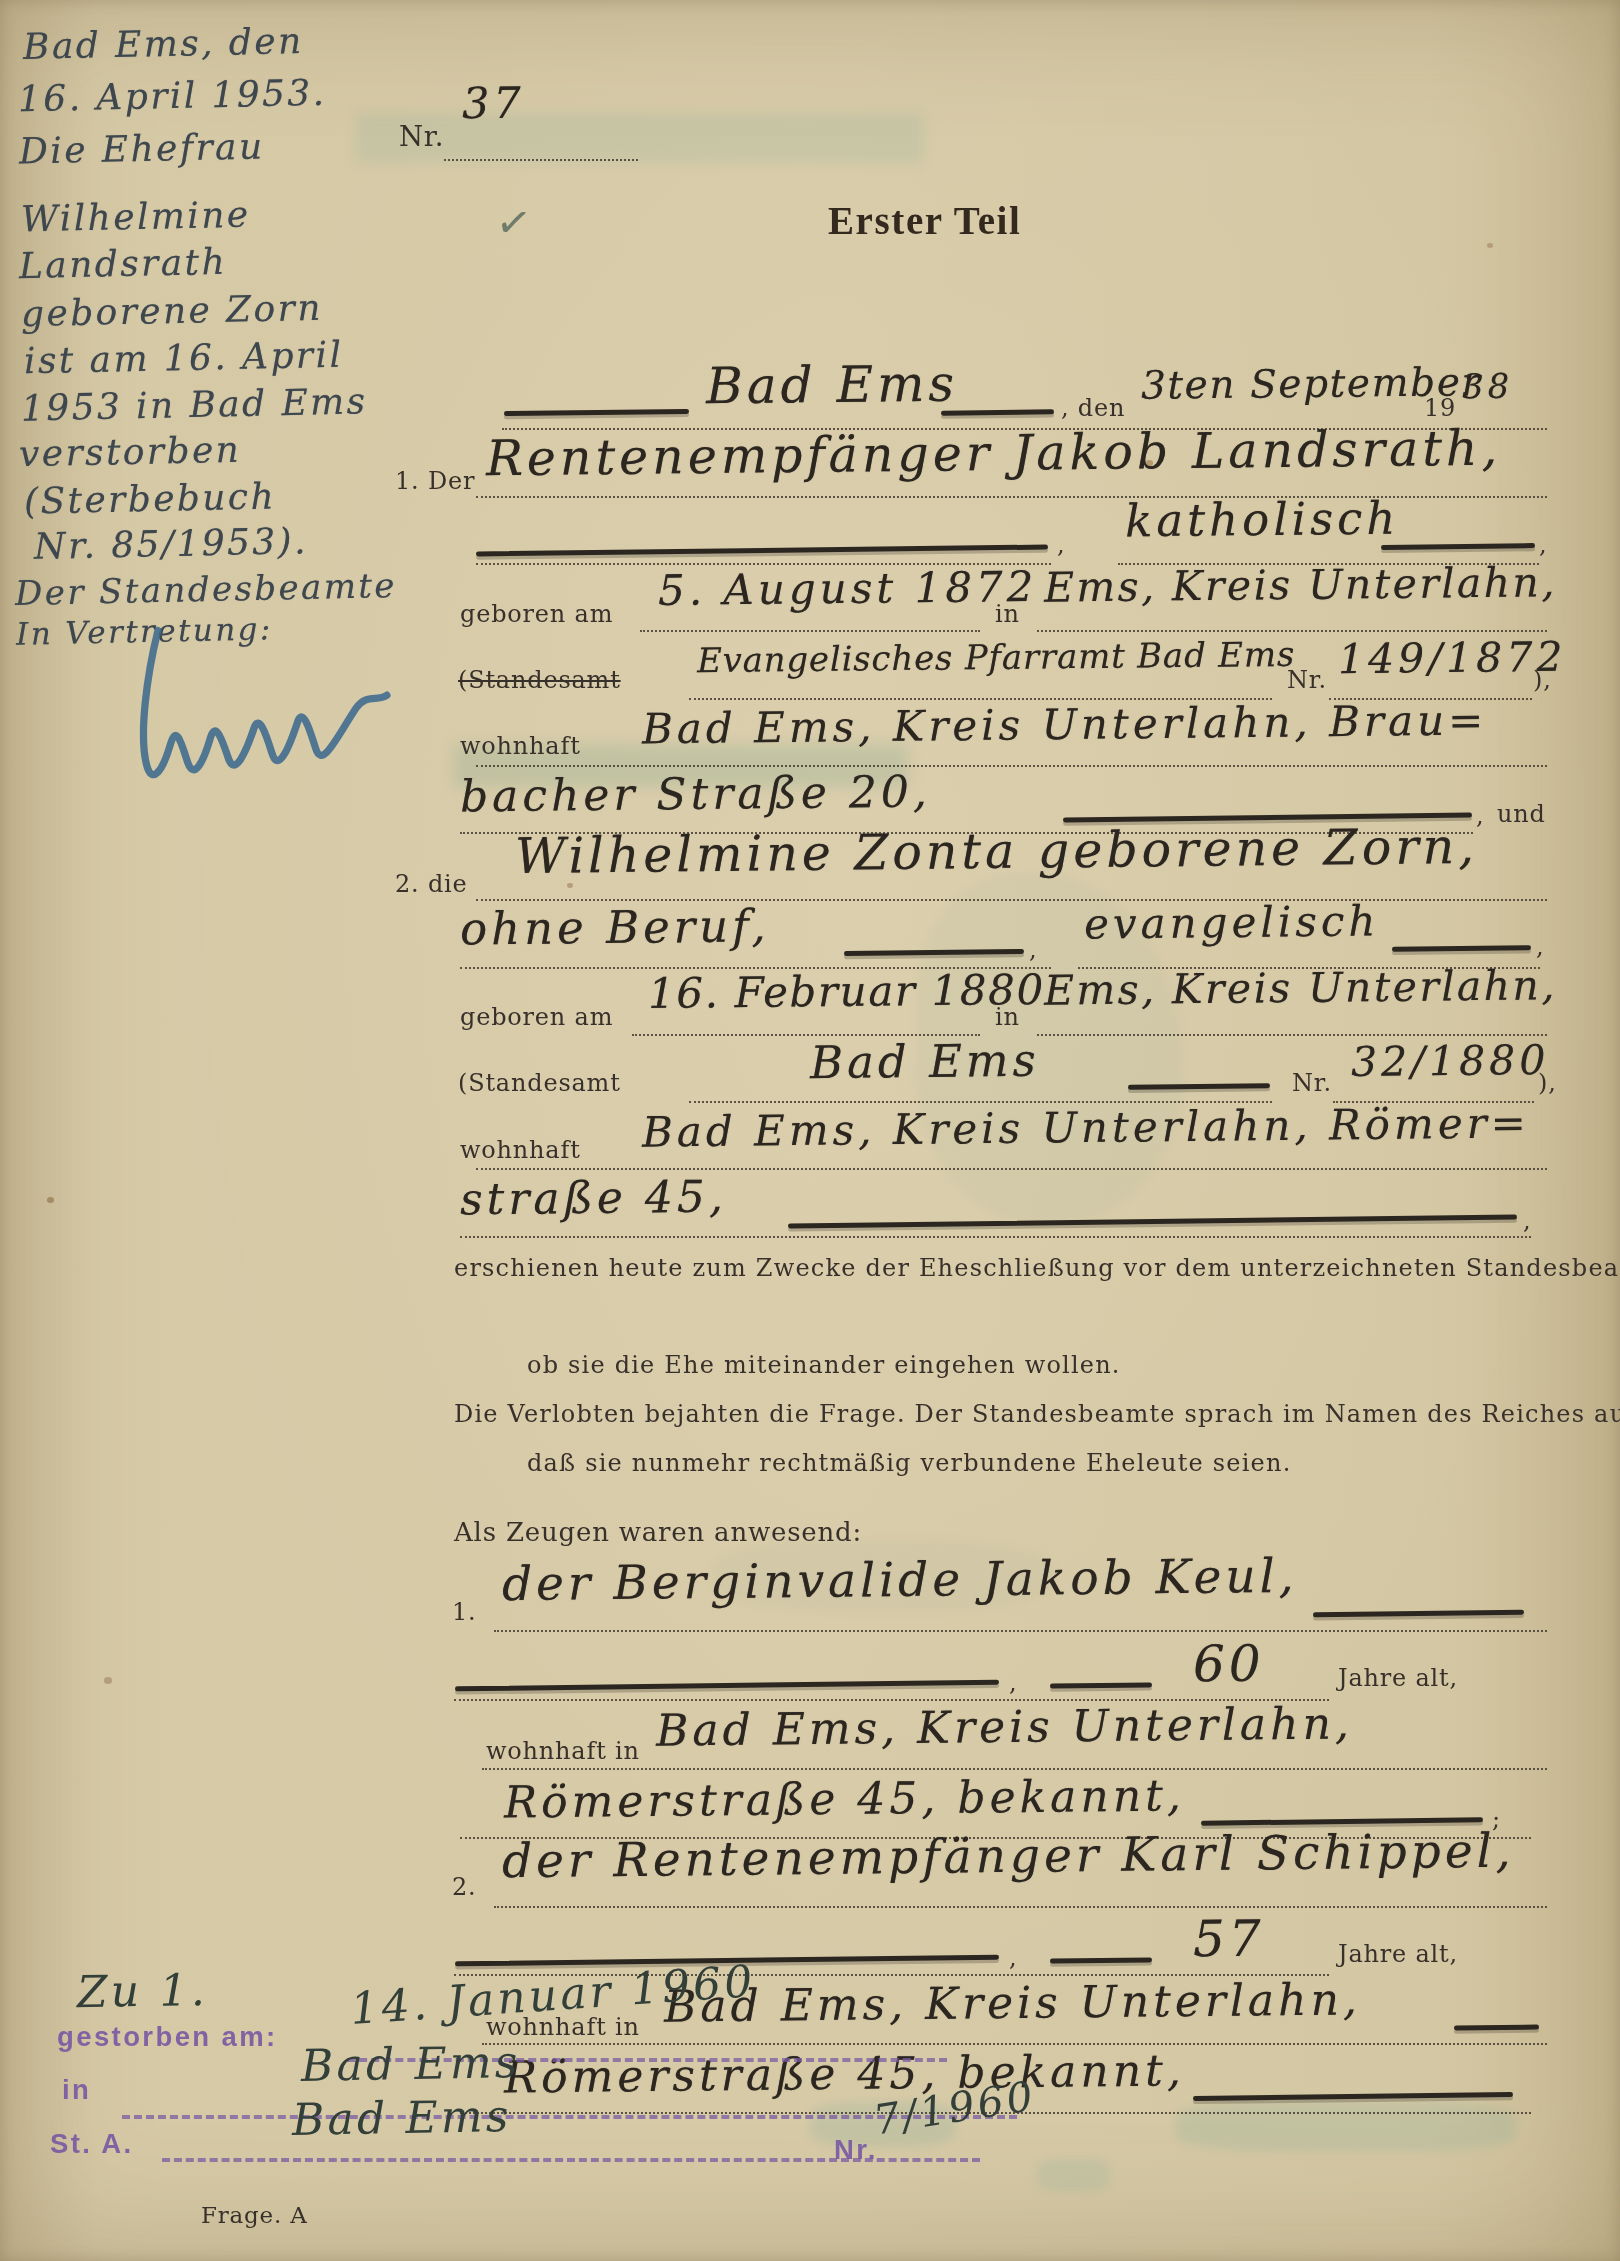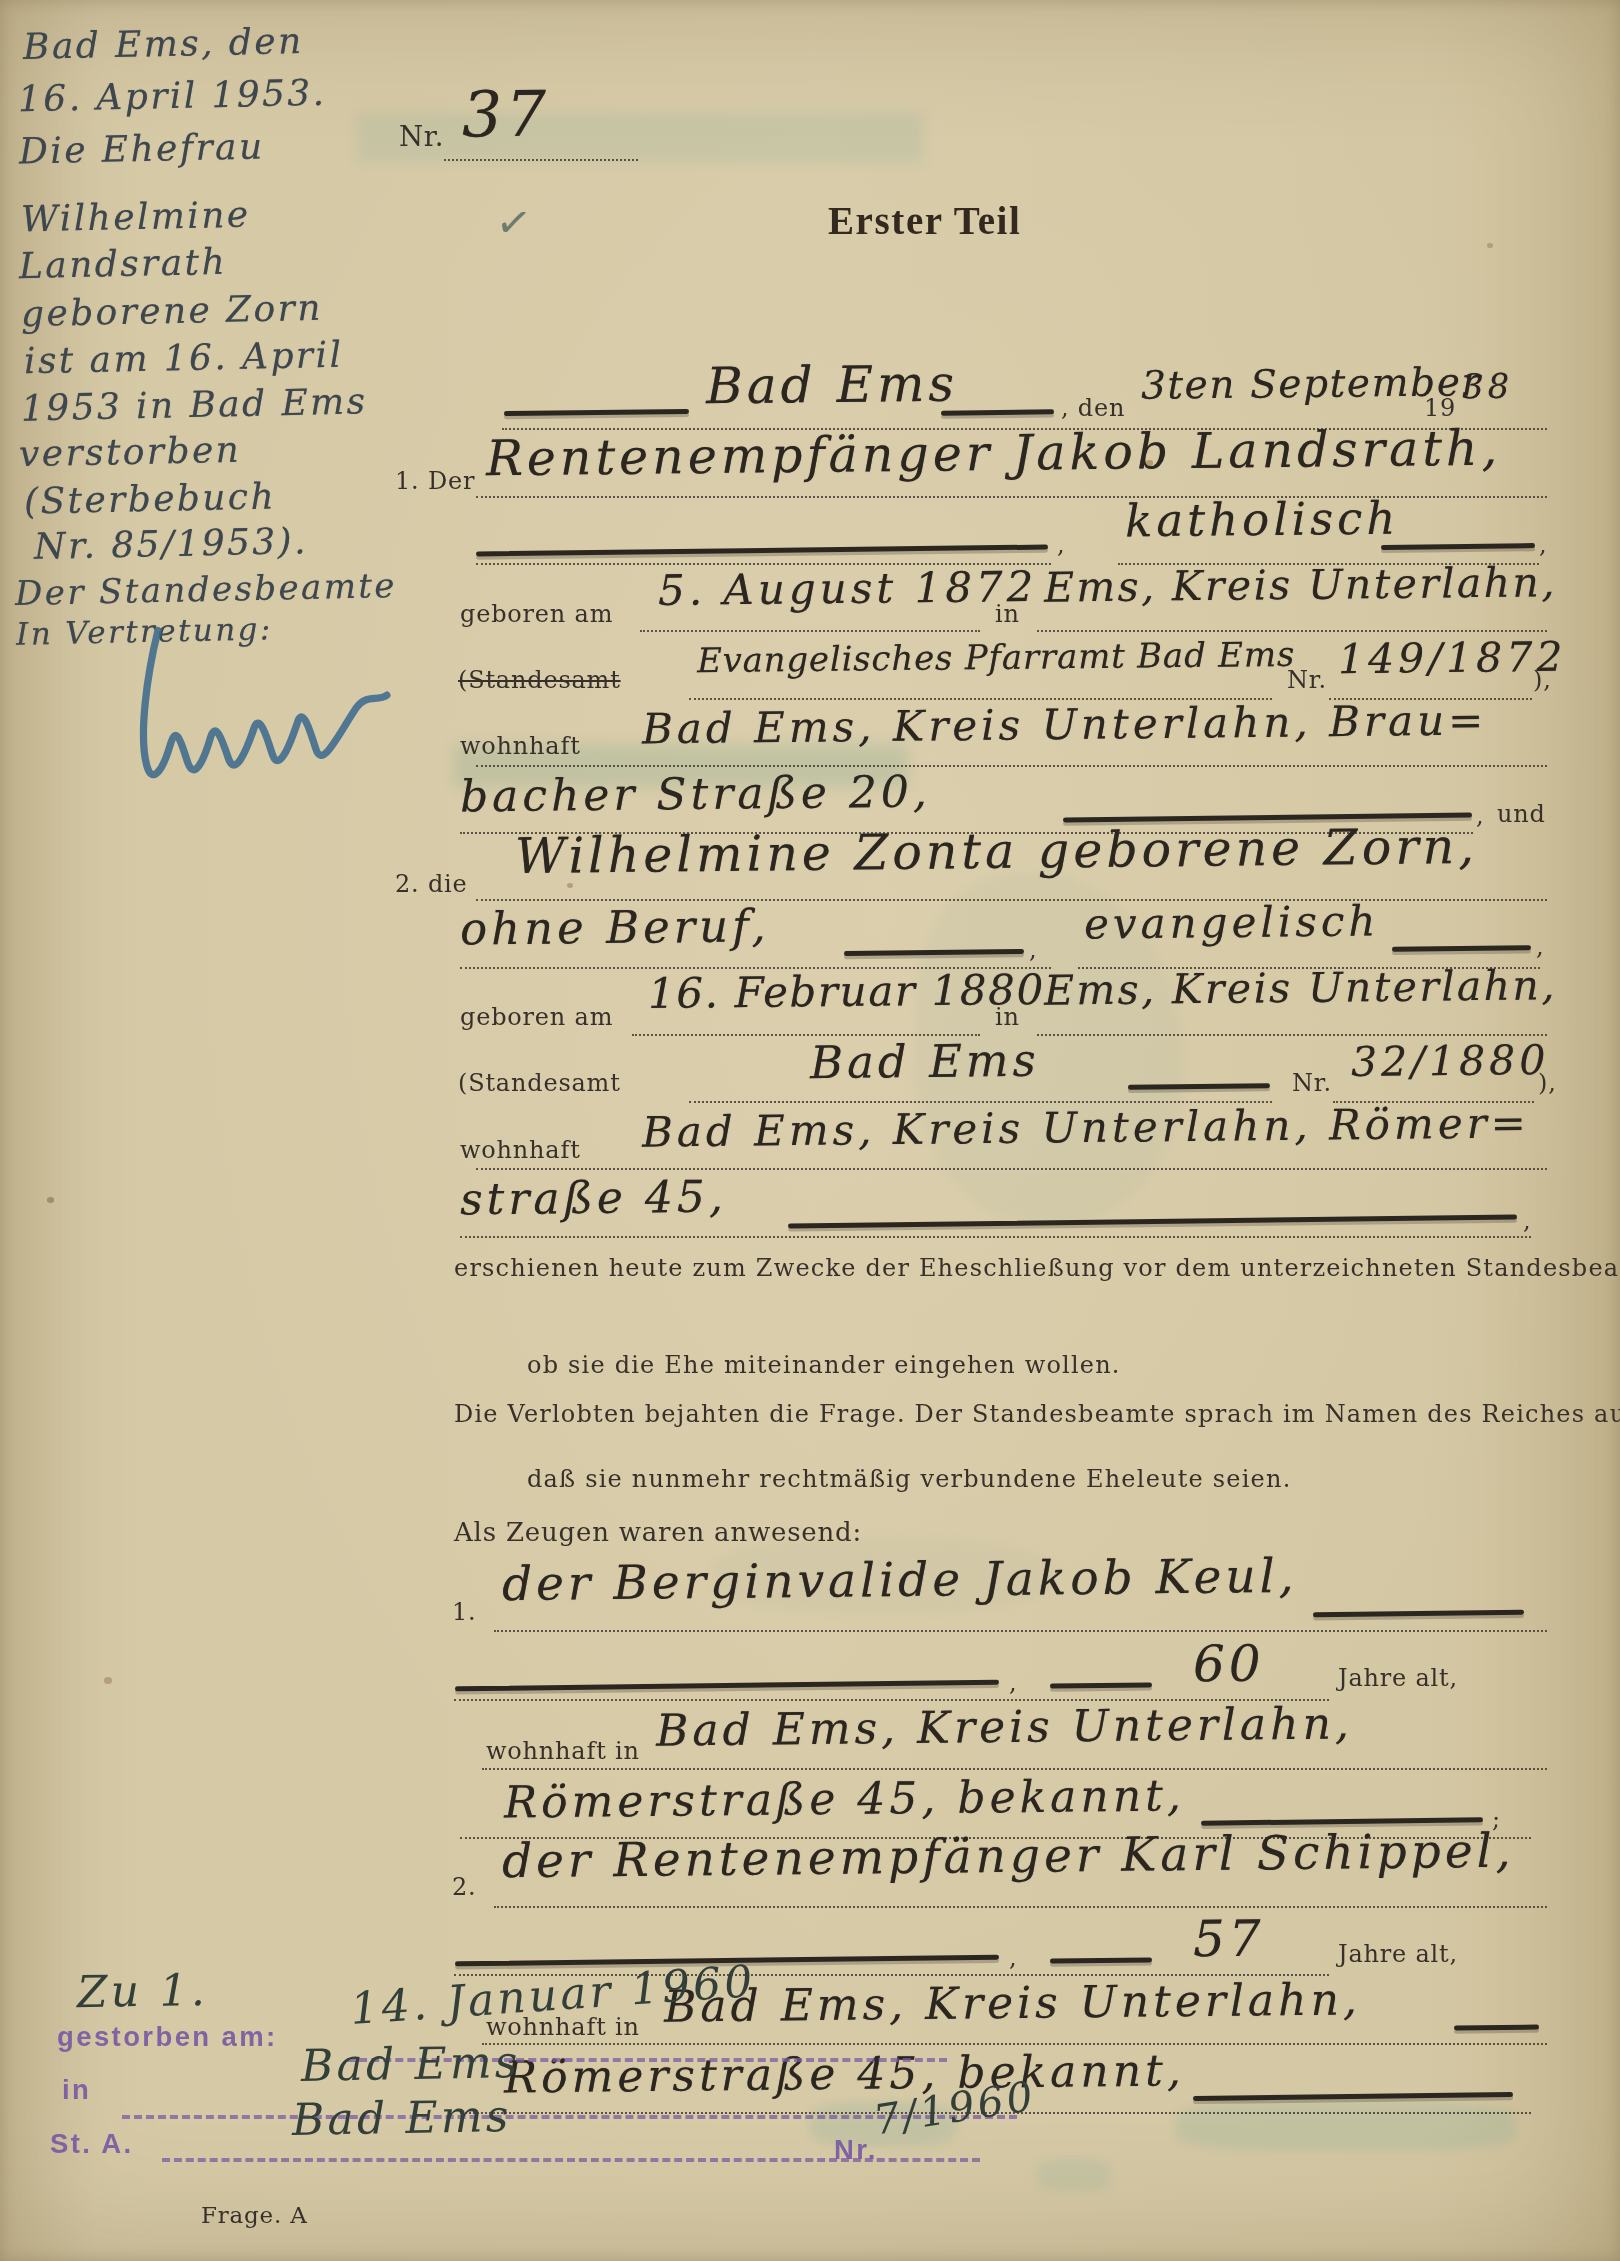--- a/index.html
+++ b/index.html
@@ -118,21 +118,21 @@
   <span class="margin-note" style="left:16px;top:613px;font-size:31px;">In Vertretung:</span>
 
   <svg width="340" height="186" viewBox="0 0 420 230" style="position:absolute;left:81px;top:624px;opacity:.88;">
     <path d="M95,8 C82,60 70,140 82,178 C88,196 100,184 110,150 C118,122 124,148 132,172
              C140,194 152,168 160,140 C166,120 174,142 182,166 C190,190 204,158 214,128
              C220,112 228,134 236,160 C244,186 258,150 268,120 C274,104 282,128 290,154
              C298,180 316,140 340,104 C352,86 366,96 378,88" fill="none" stroke="#3f6b8e" stroke-width="9" stroke-linecap="round"></path>
   </svg>
 
   <span class="printed" style="left:399px;top:120px;font-size:27.5px;">Nr.</span>
-  <span class="script" style="left:462px;top:78px;font-size:63px;">37</span>
+  <span class="script" style="left:462px;top:78px;font-size:43px;">37</span>
   <div class="dotted" style="left:444px;top:159px;width:194px;"></div>
   <span class="check" style="left:496px;top:198px;">✓</span>
   <span class="printed title" style="left:828px;top:198px;font-family:Liberation Serif, serif;">Erster Teil</span>
 
   <div class="dash" style="left:504px;top:410px;width:185px;"></div>
   <span class="script" style="left:706px;top:356px;font-size:50px;">Bad Ems</span>
   <div class="dash" style="left:941px;top:410px;width:113px;"></div>
   <span class="printed" style="left:1061px;top:394px;">, den</span>
   <span class="script" style="left:1141px;top:361px;font-size:39px;letter-spacing:1.6px;">3ten September</span>
   <span class="printed" style="left:1424px;top:394px;">19</span>
@@ -210,21 +210,21 @@
   <div class="dotted" style="left:476px;top:1168px;width:1071px;"></div>
 
   <span class="script" style="left:460px;top:1172px;font-size:44px;">straße 45,</span>
   <div class="dash" style="left:788px;top:1219px;width:729px;"></div>
   <span class="printed" style="left:1523px;top:1207px;">,</span>
   <div class="dotted" style="left:460px;top:1236px;width:1071px;"></div>
 
   <span class="printed" style="left:454px;top:1254px;letter-spacing:1.2px;">erschienen heute zum Zwecke der Eheschließung vor dem unterzeichneten Standesbeamten.</span>
   <span class="printed" style="left:527px;top:1351px;letter-spacing:1.2px;text-align:center;">ob sie die Ehe miteinander eingehen wollen.</span>
   <span class="printed" style="left:454px;top:1400px;letter-spacing:1.2px;">Die Verlobten bejahten die Frage. Der Standesbeamte sprach im Namen des Reiches aus,</span>
-  <span class="printed" style="left:527px;top:1449px;letter-spacing:1.2px;margin-top:16px;">daß sie nunmehr rechtmäßig verbundene Eheleute seien.</span>
+  <span class="printed" style="left:527px;top:1449px;letter-spacing:1.2px;">daß sie nunmehr rechtmäßig verbundene Eheleute seien.</span>
 
   <span class="printed" style="left:454px;top:1517px;font-size:26px;">Als Zeugen waren anwesend:</span>
 
   <span class="printed" style="left:452px;top:1598px;">1.</span>
   <span class="script" style="left:502px;top:1552px;font-size:47px;">der Berginvalide Jakob Keul,</span>
   <div class="dash" style="left:1313px;top:1611px;width:211px;"></div>
   <div class="dotted" style="left:494px;top:1630px;width:1053px;"></div>
 
   <div class="dash" style="left:455px;top:1683px;width:544px;"></div>
   <span class="printed" style="left:1009px;top:1669px;">,</span>

